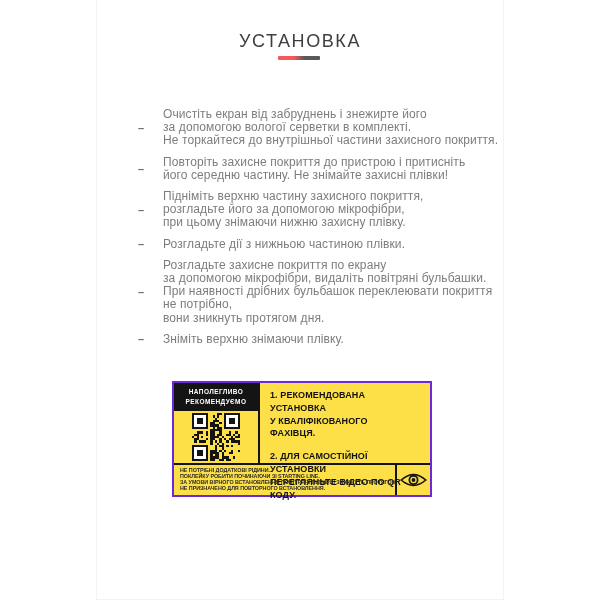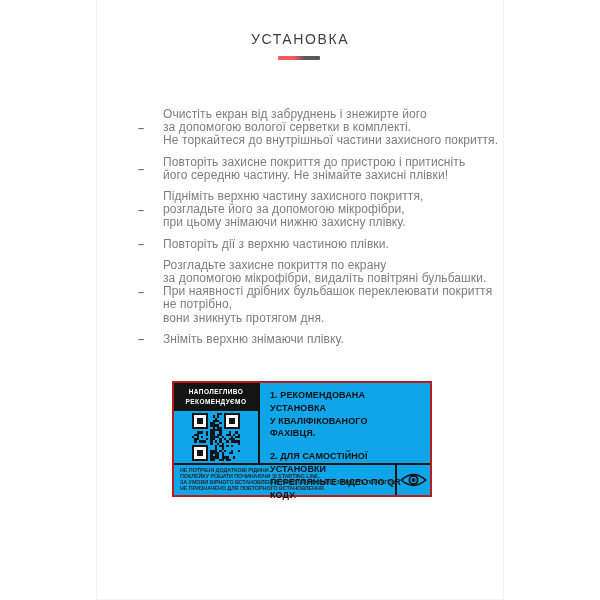--- a/index.html
+++ b/index.html
@@ -6,38 +6,38 @@
   .page{
     position:relative;width:600px;height:600px;background:#ffffff;overflow:hidden;
     font-family:"Liberation Sans",sans-serif;
   }
   .card{
     position:absolute;left:96px;top:-4px;width:406px;height:602px;
     border:1px solid #f3f3f3;background:#ffffff;
   }
   .title{
     position:absolute;top:31px;left:0;width:600px;text-align:center;
-    font-size:14px;font-weight:500;letter-spacing:1.6px;color:#3e3e40;
+    font-size:18px;font-weight:500;letter-spacing:1.6px;color:#3e3e40;
   }
   .title-bar{
     position:absolute;top:56px;left:278px;width:42px;height:4px;border-radius:1px;
     background:linear-gradient(to right,#f4595b 0%,#f4595b 38%,#5a5a5c 62%,#58585a 100%);
   }
   .bullets{position:absolute;left:138px;top:108px;width:366px;}
   .bullet{display:flex;align-items:center;margin-bottom:8px;}
   .bullet .dash{
     flex:0 0 25px;color:#6d6d6f;font-weight:bold;font-size:11px;line-height:10px;
   }
   .bullet .btxt{
     flex:1;white-space:pre-line;font-size:12px;line-height:13.2px;color:#7d7d7f;
     letter-spacing:0.1px;
   }
   .rec-box{
     position:absolute;left:172px;top:381px;width:256px;
-    border:2px solid #b91c1c;background:#0ea5e9;color:#141414;
+    border:2px solid #6d28d9;background:#fde047;color:#141414;
   }
   .box-top{display:flex;height:80px;}
   .box-left{
     flex:0 0 84px;border-right:2px solid #141414;display:flex;flex-direction:column;
   }
   .box-left-header{
     background:#141414;color:#ffffff;text-align:center;
     font-size:6.5px;font-weight:bold;line-height:1.55;letter-spacing:0.4px;
     padding:4px 0 4px 0;white-space:pre-line;
   }
@@ -82,21 +82,21 @@
 його середню частину. Не знімайте захисні плівки!</span>
     </div>
     <div class="bullet">
       <span class="dash">–</span>
       <span class="btxt">Підніміть верхню частину захисного покриття,
 розгладьте його за допомогою мікрофібри,
 при цьому знімаючи нижню захисну плівку.</span>
     </div>
     <div class="bullet">
       <span class="dash">–</span>
-      <span class="btxt">Повторіть дії з верхню частиною плівки.</span>
+      <span class="btxt">Розгладьте дії з нижньою частиною плівки.</span>
     </div>
     <div class="bullet">
       <span class="dash">–</span>
       <span class="btxt">Розгладьте захисне покриття по екрану
 за допомогою мікрофібри, видаліть повітряні бульбашки.
 При наявності дрібних бульбашок переклеювати покриття не потрібно,
 вони зникнуть протягом дня.</span>
     </div>
     <div class="bullet">
       <span class="dash">–</span>

